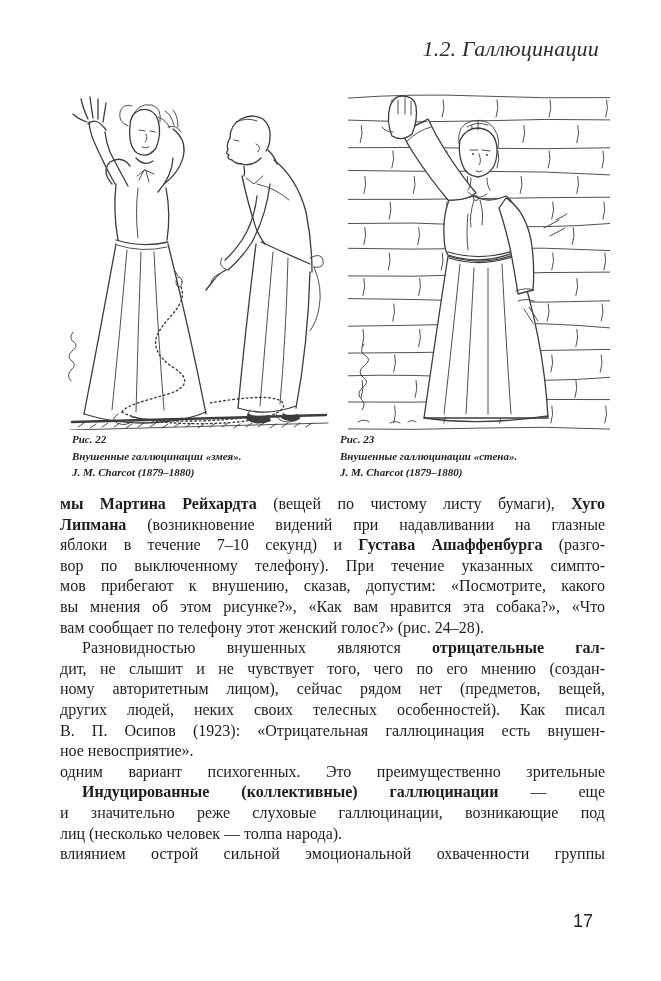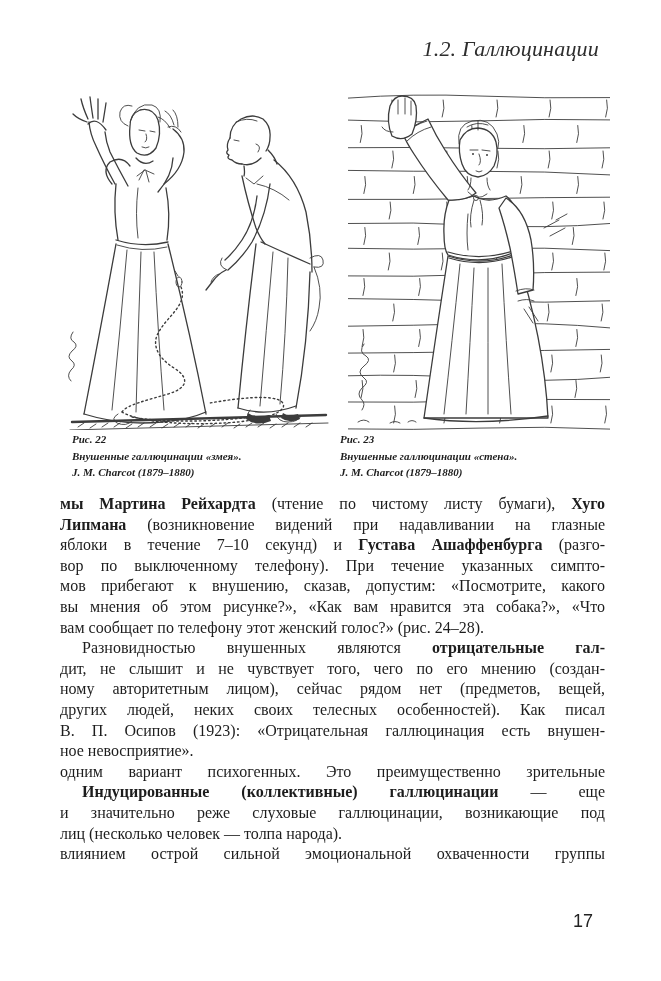--- a/index.html
+++ b/index.html
@@ -199,21 +199,21 @@
     <div>J. M. Charcot (1879–1880)</div>
   </div>
   <div class="caption" id="cap23">
     <div>Рис. 23</div>
     <div>Внушенные галлюцинации «стена».</div>
     <div>J. M. Charcot (1879–1880)</div>
   </div>
 
   <div class="body-text">
       <div>
-        <div class="line"><span class="b">мы Мартина Рейхардта</span><span> (чтение по чистому листу бумаги), </span><span class="b">Хуго</span></div>
+        <div class="line"><span class="b">мы Мартина Рейхардта</span><span> (вещей по чистому листу бумаги), </span><span class="b">Хуго</span></div>
         <div class="line"><span class="b">Липмана</span><span> (возникновение видений при надавливании на глазные</span></div>
         <div class="line"><span>яблоки в течение 7–10 секунд) и </span><span class="b">Густава Ашаффенбурга</span><span> (разго-</span></div>
         <div class="line"><span>вор по выключенному телефону). При течение указанных симпто-</span></div>
         <div class="line"><span>мов прибегают к внушению, сказав, допустим: «Посмотрите, какого</span></div>
         <div class="line"><span>вы мнения об этом рисунке?», «Как вам нравится эта собака?», «Что</span></div>
         <div class="line last"><span>вам сообщает по телефону этот женский голос?» (рис. 24–28).</span></div>
       </div>
       <div>
         <div class="line indent"><span>Разновидностью внушенных являются </span><span class="b">отрицательные гал-</span></div>
         <div class="line"><span>дит, не слышит и не чувствует того, чего по его мнению (создан-</span></div>

